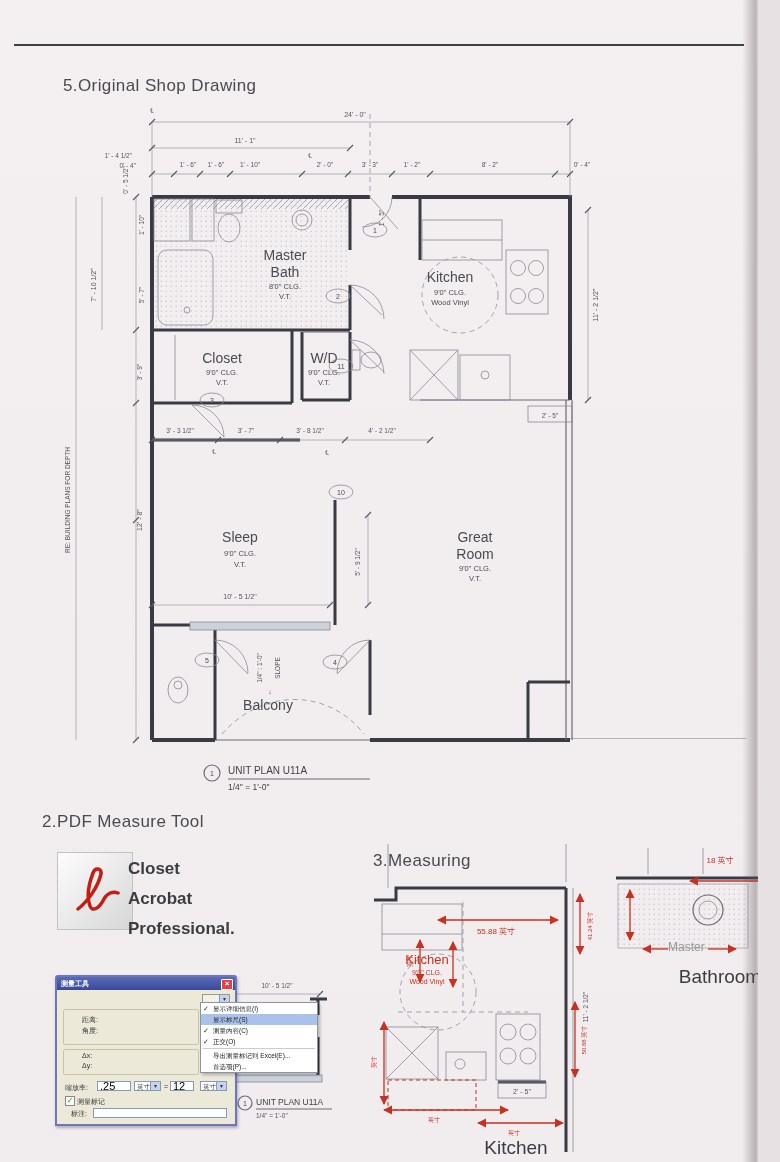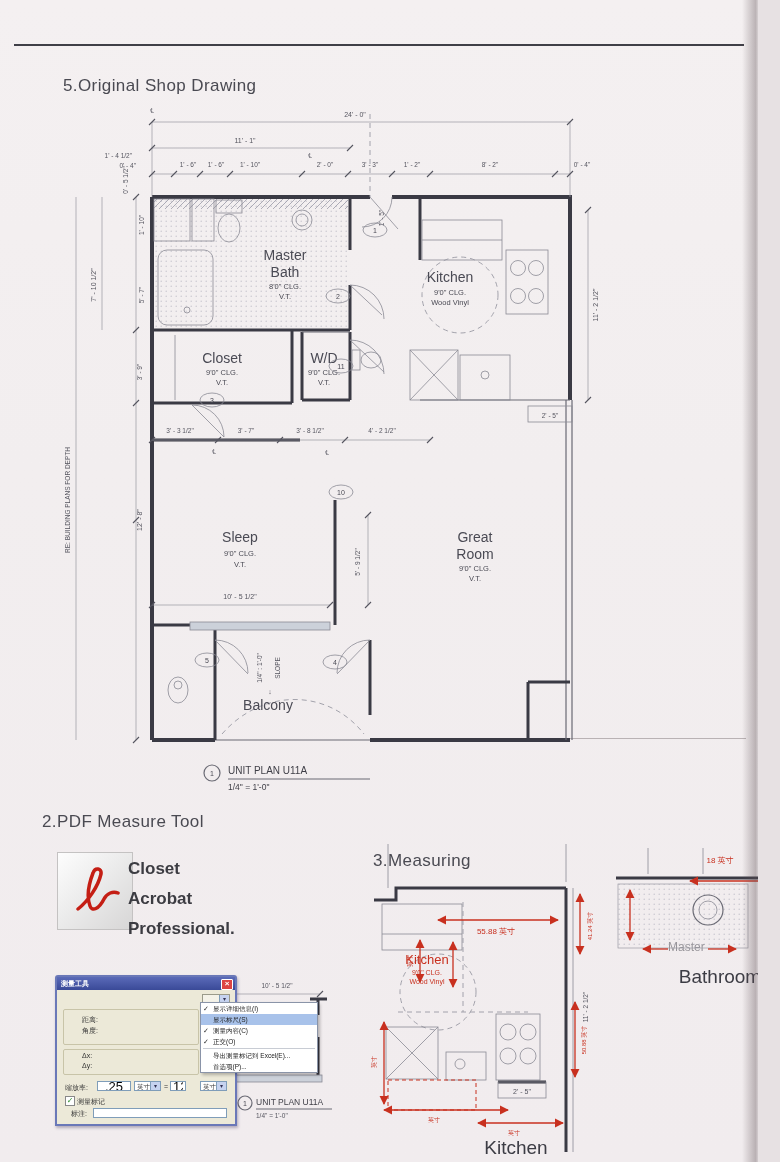--- a/index.html
+++ b/index.html
@@ -48,22 +48,22 @@
   
   .dlg{position:absolute;left:55px;top:975px;width:178px;height:147px;background:#ece9d8;
        border:2px solid #6a78b8;border-radius:3px 3px 0 0;box-shadow:1px 2px 3px rgba(60,50,90,.35);font-size:7px;color:#333;}
   .dlg-tb{position:absolute;left:0;top:0;right:0;height:13px;
        background:linear-gradient(180deg,#5a6ab8 0%,#3a4a98 100%);color:#fff;font-size:7px;
        line-height:13px;padding-left:4px;font-weight:bold;}
   .dlg-x{position:absolute;right:2px;top:2px;width:10px;height:9px;background:#d44;border:1px solid #fff;
        color:#fff;font-size:8px;line-height:8px;text-align:center;border-radius:1px;}
   .dgrp{position:absolute;border:1px solid #c8c4a8;border-radius:2px;}
   .dlab{position:absolute;}
-  .din{position:absolute;height:10px;border:1px solid #7f9db9;background:#fff;font-size:13px;padding:0 2px;
-       font-family:"Liberation Sans",sans-serif;box-sizing:border-box;text-align:center;}
+  .din{position:absolute;height:10px;border:1px solid #7f9db9;background:#fff;font-size:11px;padding:0 2px;
+       font-family:"Liberation Sans",sans-serif;box-sizing:border-box;}
   .dsel{position:absolute;height:10px;border:1px solid #7f9db9;background:#fff;font-size:6.5px;
        line-height:9px;padding-left:2px;box-sizing:border-box;}
   .darr{position:absolute;right:0;top:0;width:9px;height:100%;background:#c6d3f0;border-left:1px solid #7f9db9;
        font-size:6px;text-align:center;line-height:9px;color:#335;}
   .dchk{position:absolute;width:8px;height:8px;border:1px solid #888;background:#fff;color:#2a8a2a;
        font-size:8px;line-height:8px;text-align:center;}
   .dcombo{position:absolute;right:5px;top:17px;width:26px;height:11px;background:#f4f2e8;border:1px solid #9a9a8a;}
   
   .menu{position:absolute;left:200px;top:1002px;width:116px;background:#fff;border:1px solid #8a94a8;
         box-shadow:2px 2px 3px rgba(0,0,0,.25);font-size:6.5px;color:#222;z-index:5;}
@@ -334,21 +334,21 @@
       <span class="dlab" style="left:18px;top:2px;">Δx:</span>
       <span class="dlab" style="left:18px;top:12px;">Δy:</span>
     </div>
     <span class="dlab" style="left:8px;top:106px;">缩放率:</span>
     <input class="din" style="left: 40px; top: 104px; width: 34px;" value=".25">
     <div class="dsel" style="left:77px;top:104px;width:27px;">
       <span>英寸</span>
       <span class="darr">▾</span>
     </div>
     <span class="dlab" style="left:107px;top:106px;">=</span>
-    <input class="din" style="left: 113px; top: 104px; width: 16px;" value="12">
+    <input class="din" style="left: 113px; top: 104px; width: 24px;" value="12">
     <div class="dsel" style="left:143px;top:104px;width:27px;">
       <span>英寸</span>
       <span class="darr">▾</span>
     </div>
     <span class="dchk" style="left:8px;top:119px;">✓</span>
     <span class="dlab" style="left:20px;top:120px;">测量标记</span>
     <span class="dlab" style="left:14px;top:132px;">标注:</span>
     <input class="din" style="left: 36px; top: 131px; width: 134px;">
   </div>
 

